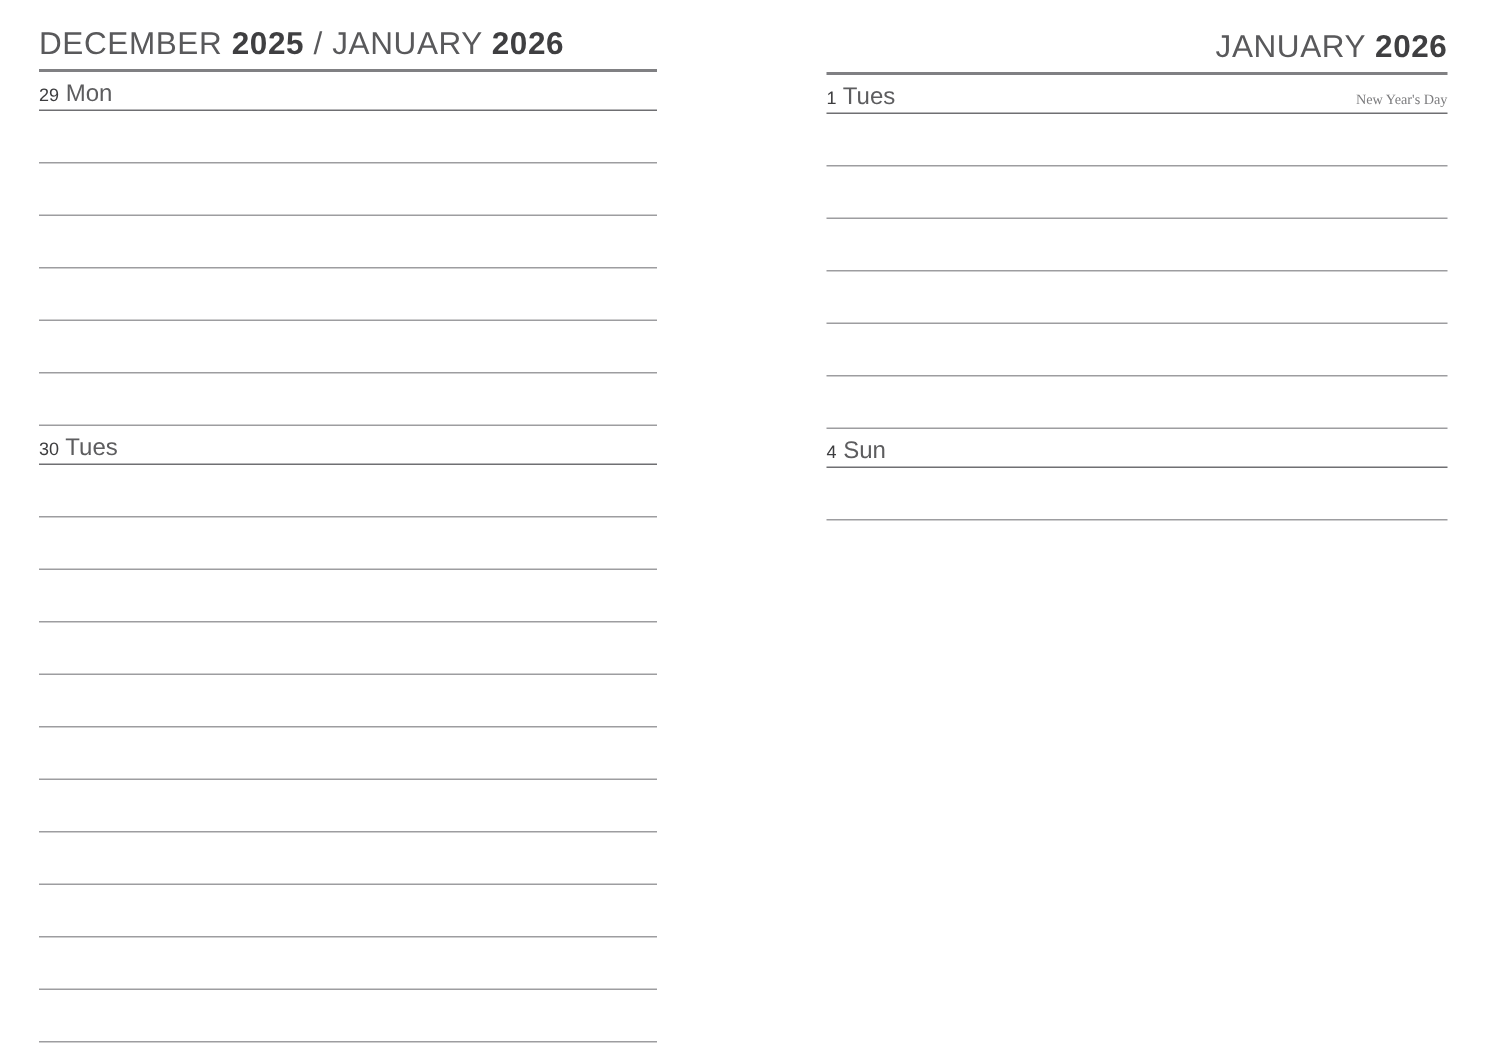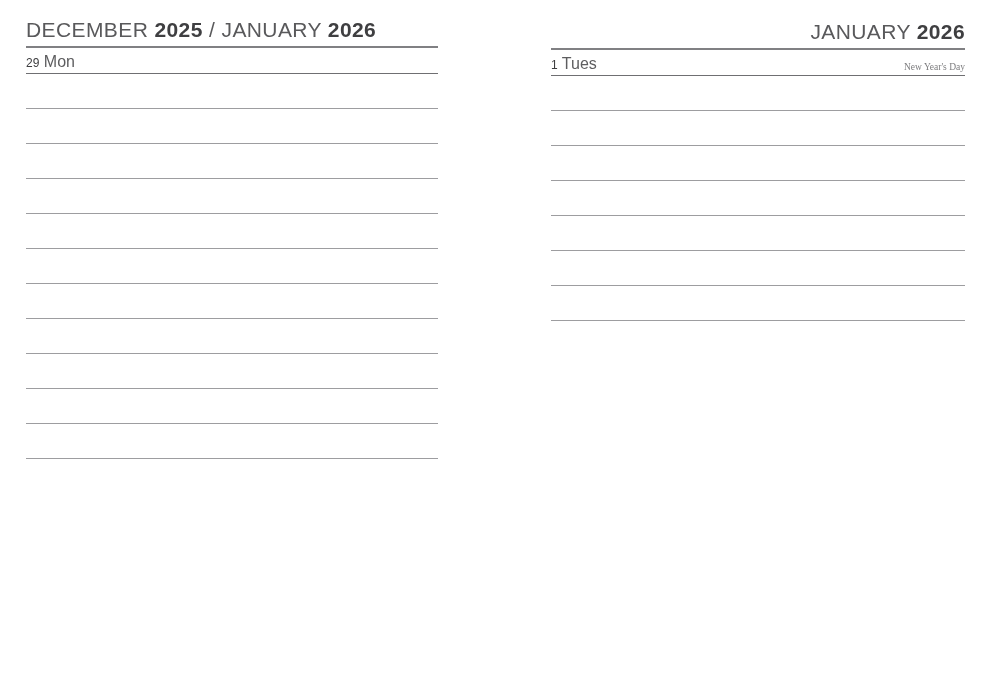--- a/index.html
+++ b/index.html
@@ -112,20 +112,34 @@
       <div class="rules">
         <div class="rule"></div>
         <div class="rule"></div>
         <div class="rule"></div>
         <div class="rule"></div>
         <div class="rule"></div>
         <div class="rule"></div>
       </div>
     </div>
 
+    <div class="day-block">
+      <div class="day-head">
+        <div class="dlabel"><span class="dnum">30</span><span class="dname"> Tues</span></div>
+        <div class="holiday"></div>
+      </div>
+      <div class="rules">
+        <div class="rule"></div>
+        <div class="rule"></div>
+        <div class="rule"></div>
+        <div class="rule"></div>
+        <div class="rule"></div>
+        <div class="rule"></div>
+      </div>
+    </div>
 
     <div class="day-block">
       <div class="rules">
         <div class="rule"></div>
         <div class="rule"></div>
         <div class="rule"></div>
         <div class="rule"></div>
         <div class="rule"></div>
 
       </div>
@@ -148,20 +162,24 @@
         <div class="rule"></div>
         <div class="rule"></div>
         <div class="rule"></div>
         <div class="rule"></div>
       </div>
     </div>
 
 
 
     <div class="day-block">
+      <div class="day-head">
+        <div class="dlabel"><span class="dnum">4</span><span class="dname"> Sun</span></div>
+        <div class="holiday"></div>
+      </div>
       <div class="rules">
         <div class="rule"></div>
 
       </div>
     </div>
   </div>
 
 </div>
 
 </body></html>

